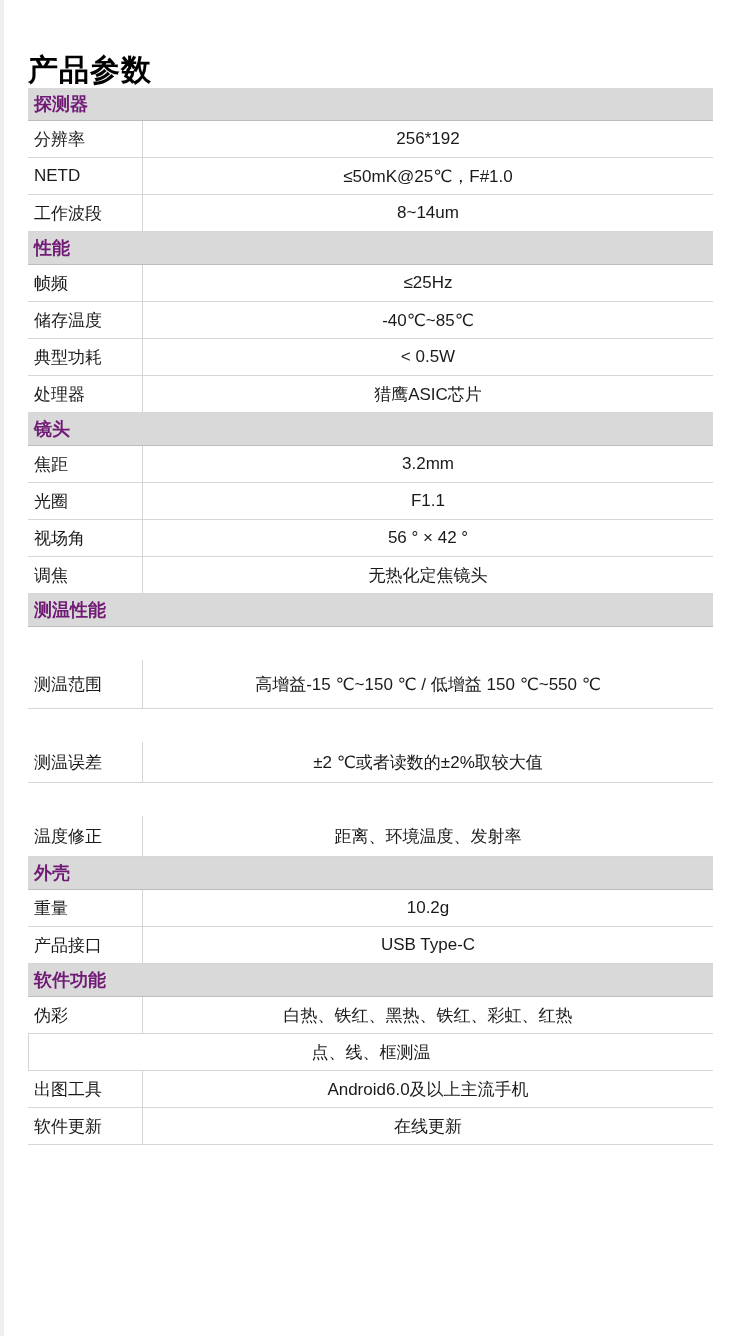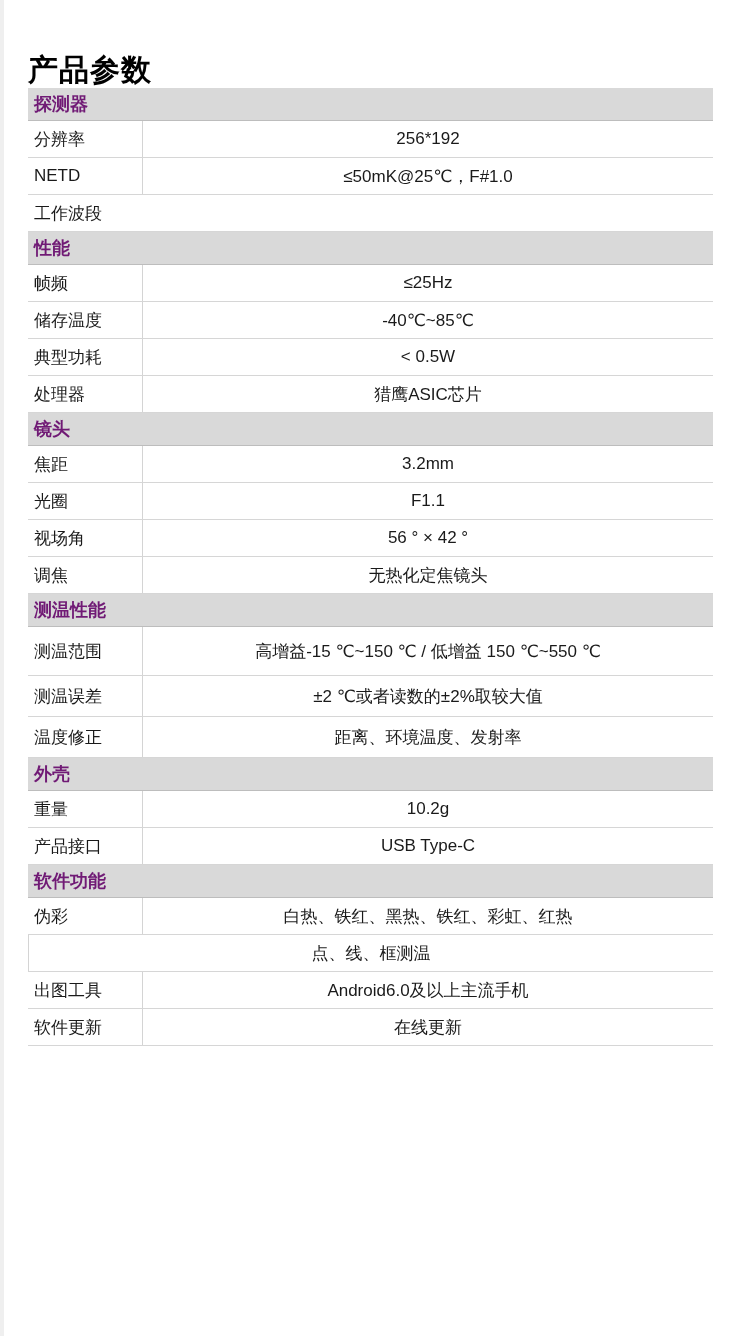--- a/index.html
+++ b/index.html
@@ -39,21 +39,21 @@
   .spec-label{
     flex:0 0 114px;width:114px;display:flex;align-items:center;
     padding-left:6px;font-size:17px;color:var(--text);
   }
   .spec-value{
     flex:1;display:flex;align-items:center;justify-content:center;
     border-left:1px solid var(--divider);
     font-size:17px;color:var(--text);padding:0 10px;
   }
   
-  .spec-section:nth-child(4) .spec-row{min-height:41px;}
+  .spec-section:nth-child(4) .spec-row{min-height:41px;margin-top:33px;}
   .spec-section:nth-child(4) .spec-row:nth-child(2){min-height:49px;}
 </style>
 </head>
 <body>
 
 <div class="edge-strip"></div>
 
 <div class="content">
   <h1 class="page-title">产品参数</h1>
 
@@ -66,20 +66,21 @@
         <div class="spec-row">
           <div class="spec-label">分辨率</div>
           <div class="spec-value">256*192</div>
         </div>
         <div class="spec-row">
           <div class="spec-label">NETD</div>
           <div class="spec-value">≤50mK@25℃，F#1.0</div>
         </div>
         <div class="spec-row">
           <div class="spec-label">工作波段</div>
+          <div class="spec-value">8~14um</div>
         </div>
       </section>
       <section class="spec-section">
         <div class="section-header">
           <span class="section-header-label">性能</span>
         </div>
         <div class="spec-row">
           <div class="spec-label">帧频</div>
           <div class="spec-value">≤25Hz</div>
         </div>

